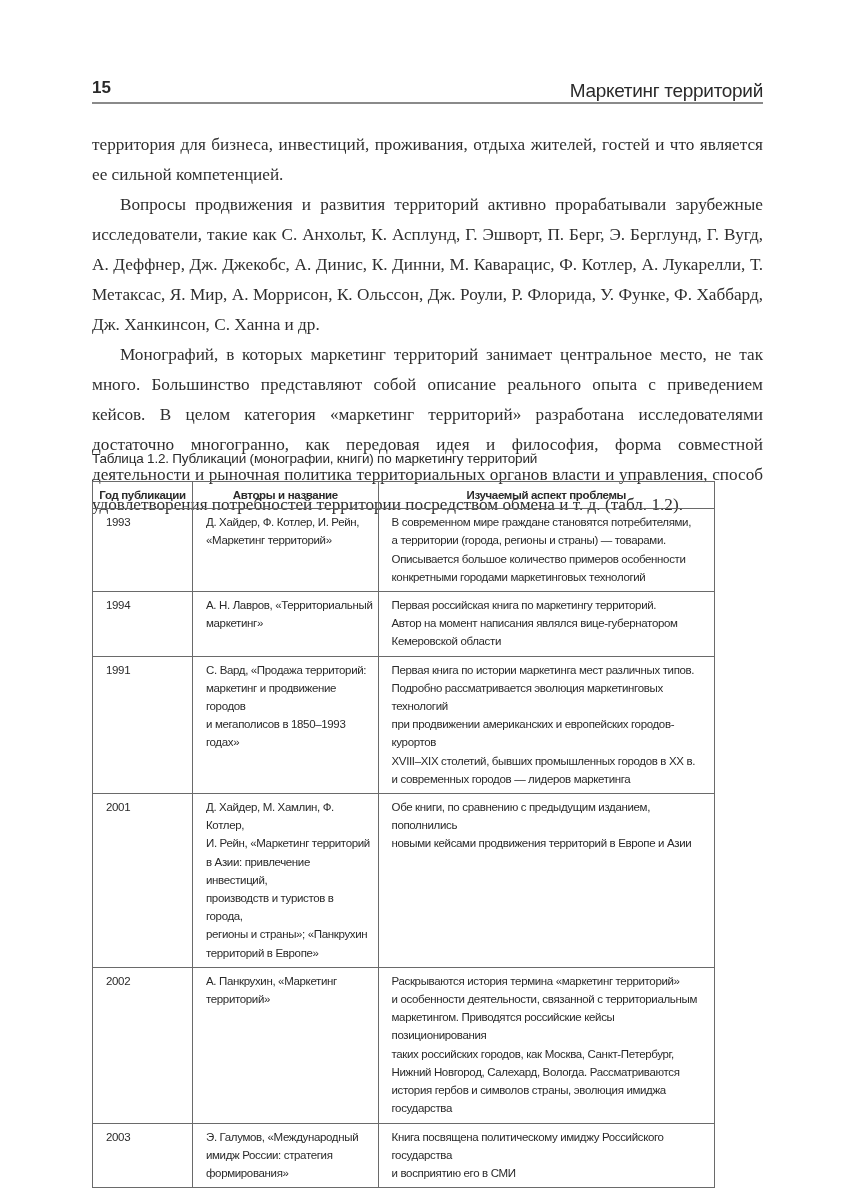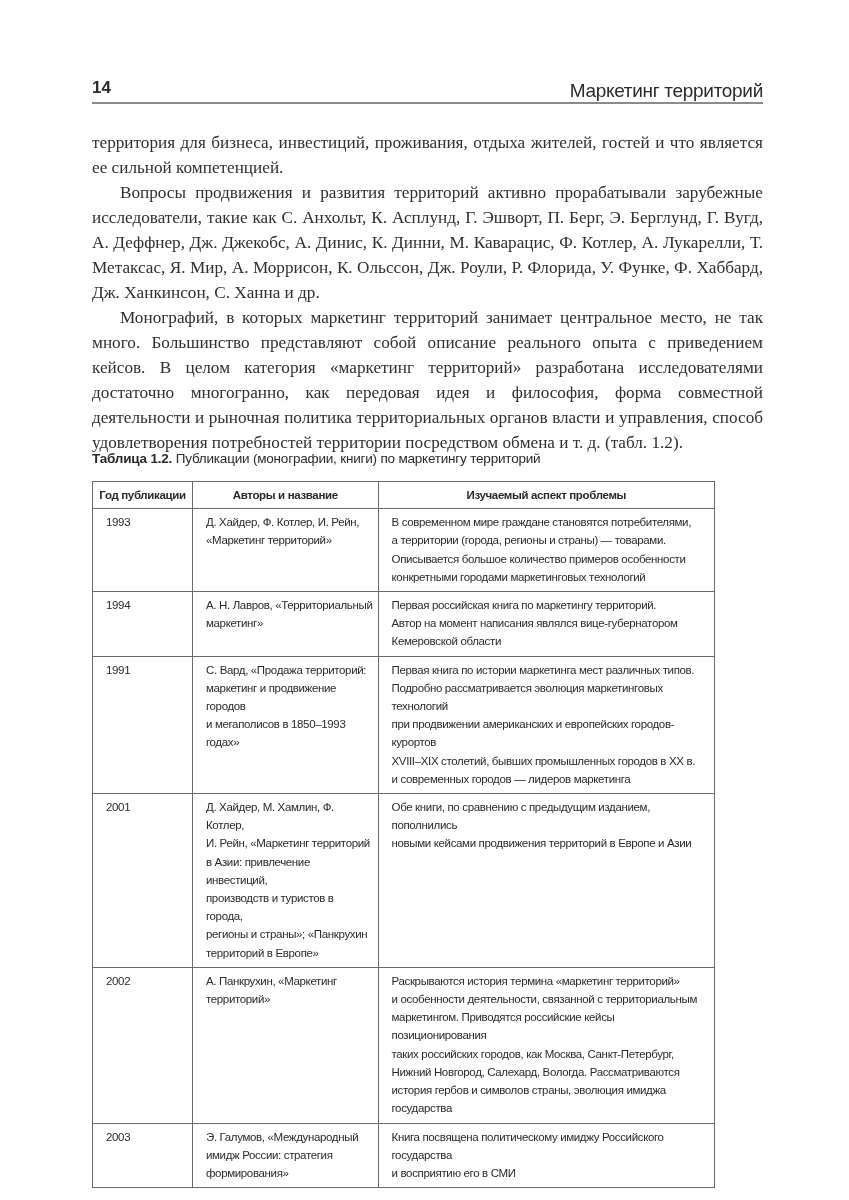--- a/index.html
+++ b/index.html
@@ -1,35 +1,35 @@
 <!DOCTYPE html>
 <html><head>
 <meta charset="utf-8">
 <style>
   html, body { margin: 0; padding: 0; background: #ffffff; }
   body { width: 849px; height: 1200px; position: relative; overflow: hidden; color: #2a2a2a; }
   .header { position: absolute; left: 92px; top: 76px; width: 671px; height: 26px; border-bottom: 2px solid #8a8a8a; }
   .page-num { position: absolute; left: 0; top: 2px; font-family: "Liberation Sans", sans-serif; font-weight: bold; font-size: 17px; color: #2a2a2a; }
   .running-title { position: absolute; right: 0; top: 4px; font-family: "Liberation Sans", sans-serif; font-size: 19px; letter-spacing: -0.3px; color: #2a2a2a; }
-  .body-text { position: absolute; left: 92px; top: 130px; width: 671px; font-family: "Liberation Serif", serif; font-size: 17.2px; line-height: 25px; color: #2f2f2f; text-align: justify; }
+  .body-text { position: absolute; left: 92px; top: 130px; width: 671px; font-family: "Liberation Serif", serif; font-size: 17.2px; line-height: 30px; color: #2f2f2f; text-align: justify; }
   .body-text p { margin: 0; }
   .body-text p.indent { text-indent: 28px; }
   .caption { position: absolute; left: 92px; top: 451px; width: 671px; font-family: "Liberation Sans", sans-serif; font-size: 13.5px; color: #2a2a2a; letter-spacing: -0.2px; }
-  .caption b { font-weight: bold; }
+  .caption b { font-weight: normal; }
   table.pubs { position: absolute; left: 92px; top: 481px; width: 623px; border-collapse: collapse; font-family: "Liberation Sans", sans-serif; font-size: 11.5px; line-height: 18.2px; color: #2a2a2a; letter-spacing: -0.35px; }
   table.pubs th, table.pubs td { border: 1px solid #6a6a6a; vertical-align: top; padding: 4px 5px 5px 13px; text-align: left; }
   table.pubs th { font-weight: bold; text-align: center; padding: 4px 4px; }
   col.c1 { width: 104px; } col.c2 { width: 196px; } col.c3 { width: 370px; }
   .line { display: block; }
 </style>
 </head>
 <body>
 
 <div class="header">
-  <span class="page-num">14</span>
+  <span class="page-num">15</span>
   <span class="running-title">Маркетинг территорий</span>
 </div>
 
 <div class="body-text">
   <p>территория для бизнеса, инвестиций, проживания, отдыха жителей, гостей и что является ее сильной компетенцией.</p>
   <p class="indent">Вопросы продвижения и развития территорий активно прорабатывали зарубежные исследователи, такие как С. Анхольт, К. Асплунд, Г. Эшворт, П. Берг, Э. Берглунд, Г. Вугд, А. Деффнер, Дж. Джекобс, А. Динис, К. Динни, М. Каварацис, Ф. Котлер, А. Лукарелли, Т. Метаксас, Я. Мир, А. Моррисон, К. Ольссон, Дж. Роули, Р. Флорида, У. Функе, Ф. Хаббард, Дж. Ханкинсон, С. Ханна и др.</p>
   <p class="indent">Монографий, в которых маркетинг территорий занимает центральное место, не так много. Большинство представляют собой описание реального опыта с приведением кейсов. В целом категория «маркетинг территорий» разработана исследователями достаточно многогранно, как передовая идея и философия, форма совместной деятельности и рыночная политика территориальных органов власти и управления, способ удовлетворения потребностей территории посредством обмена и т. д. (табл. 1.2).</p>
 </div>
 
 <div class="caption">

